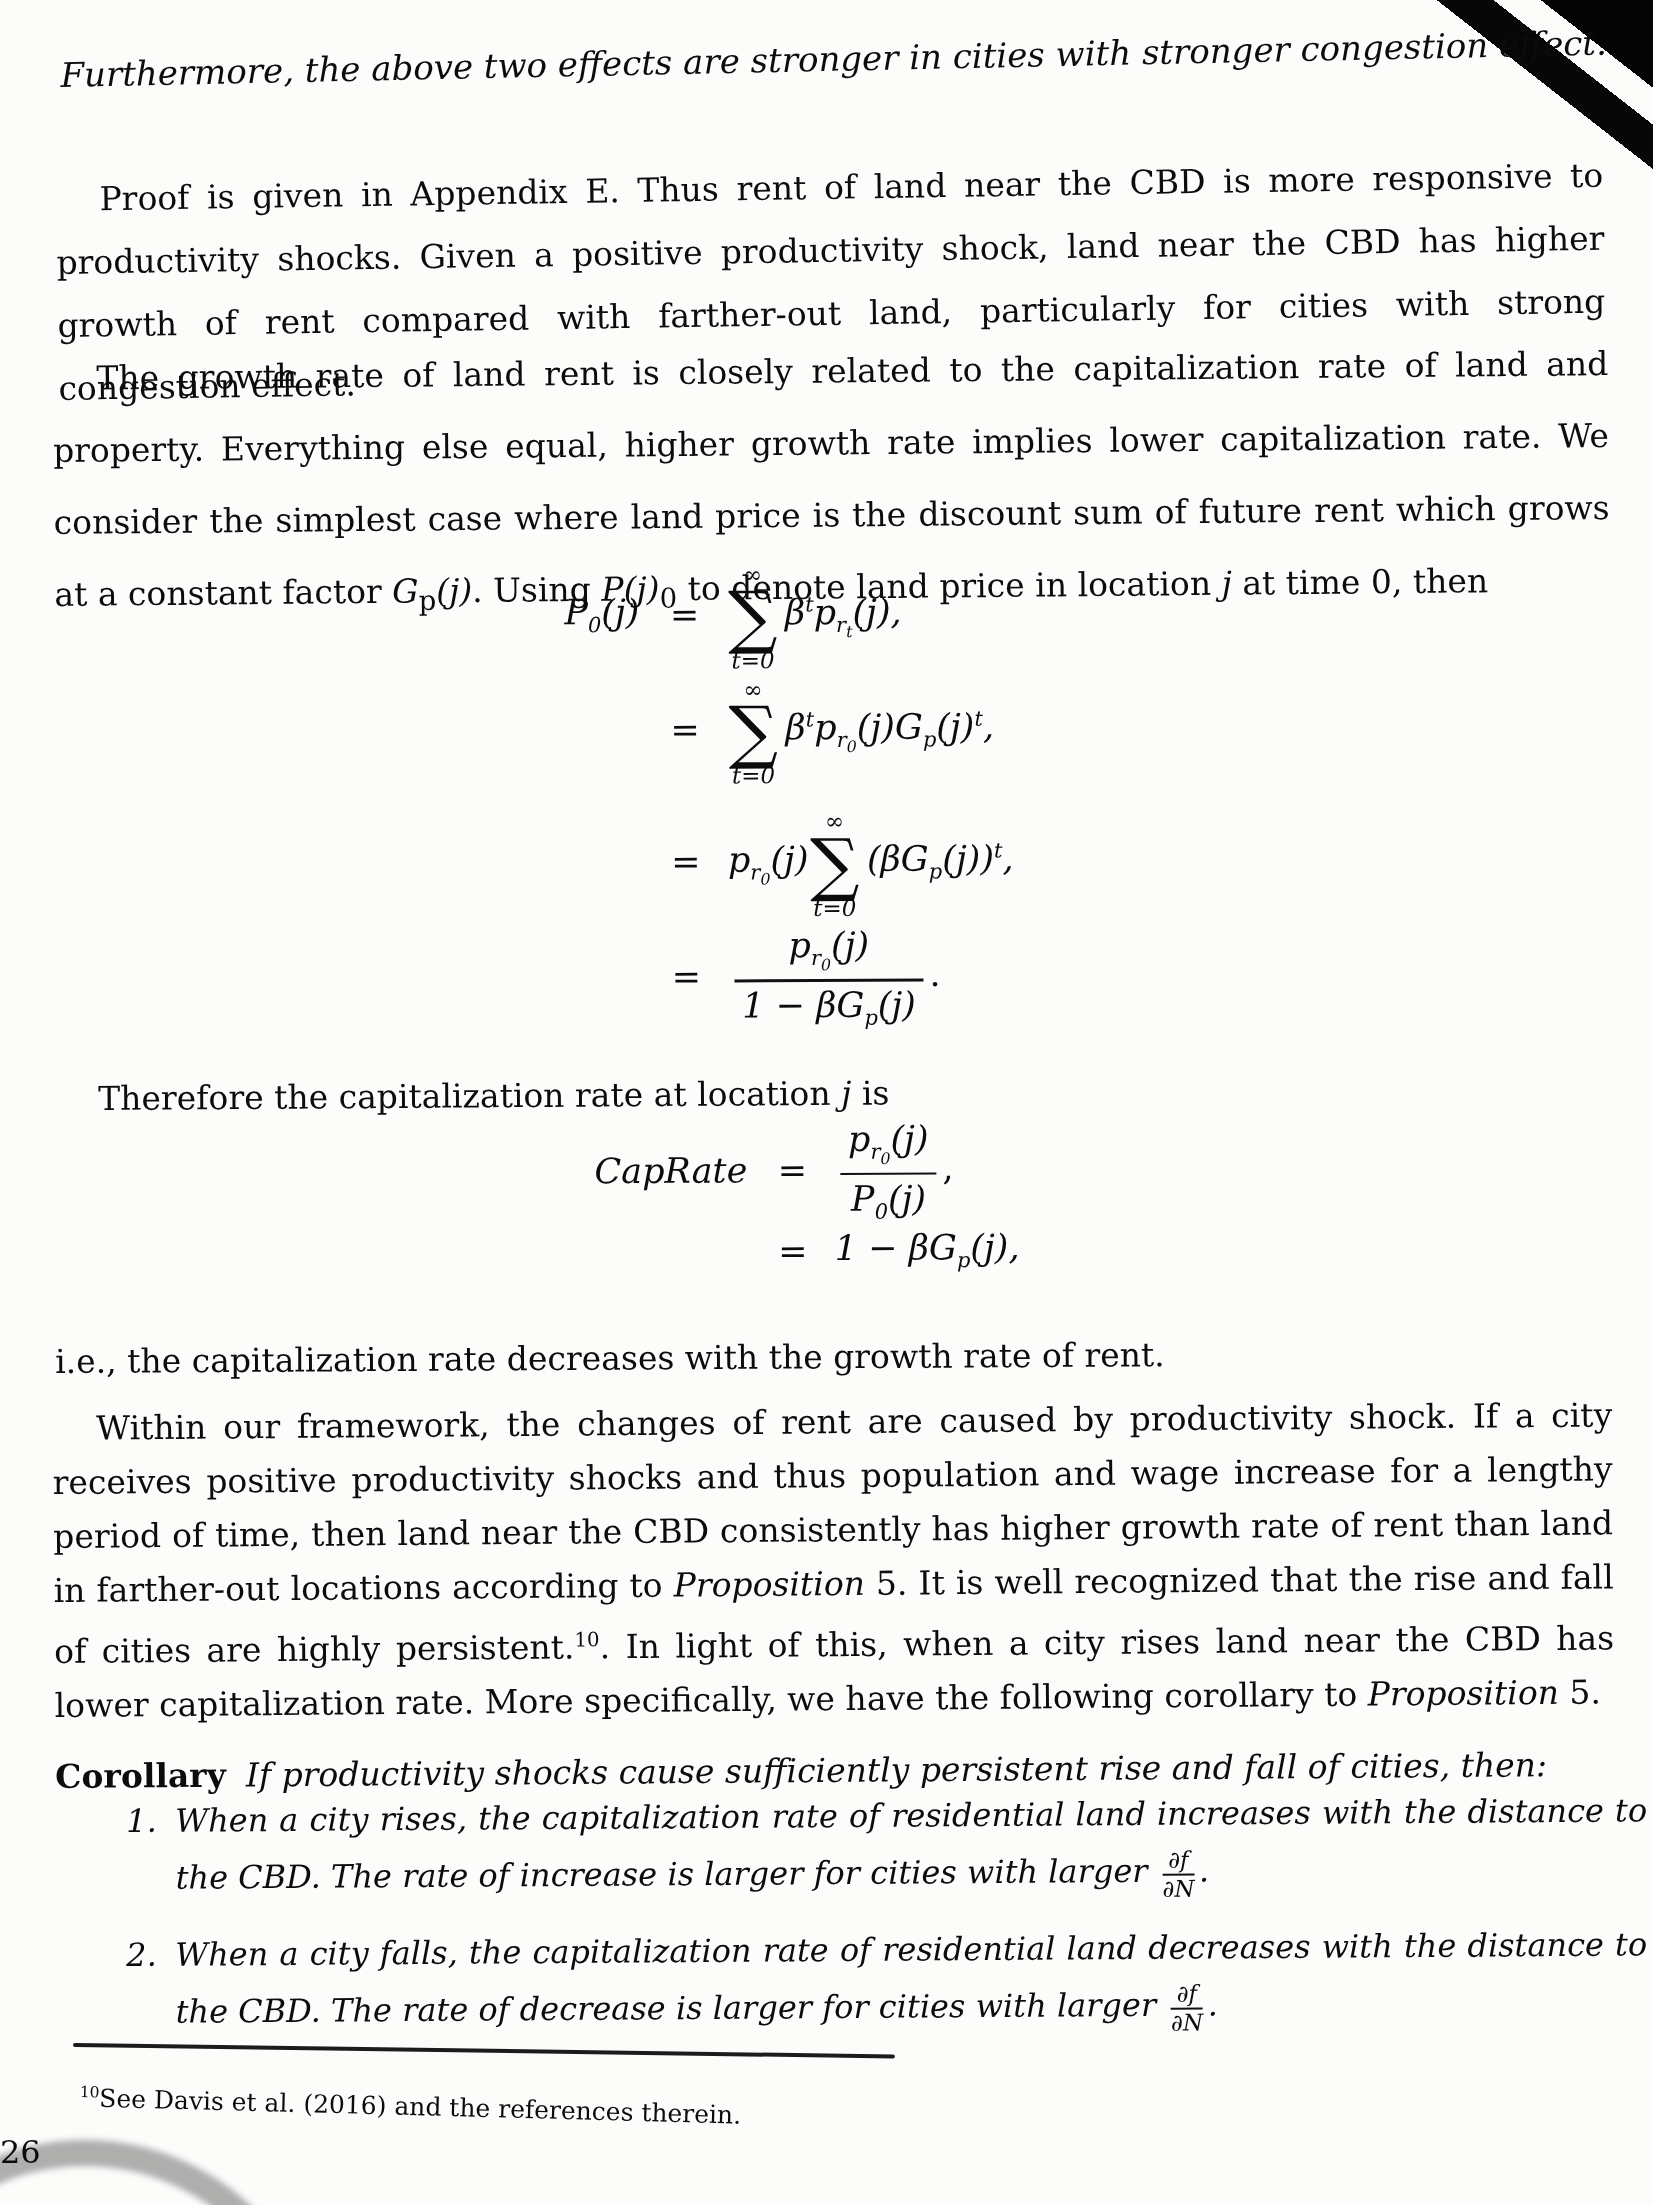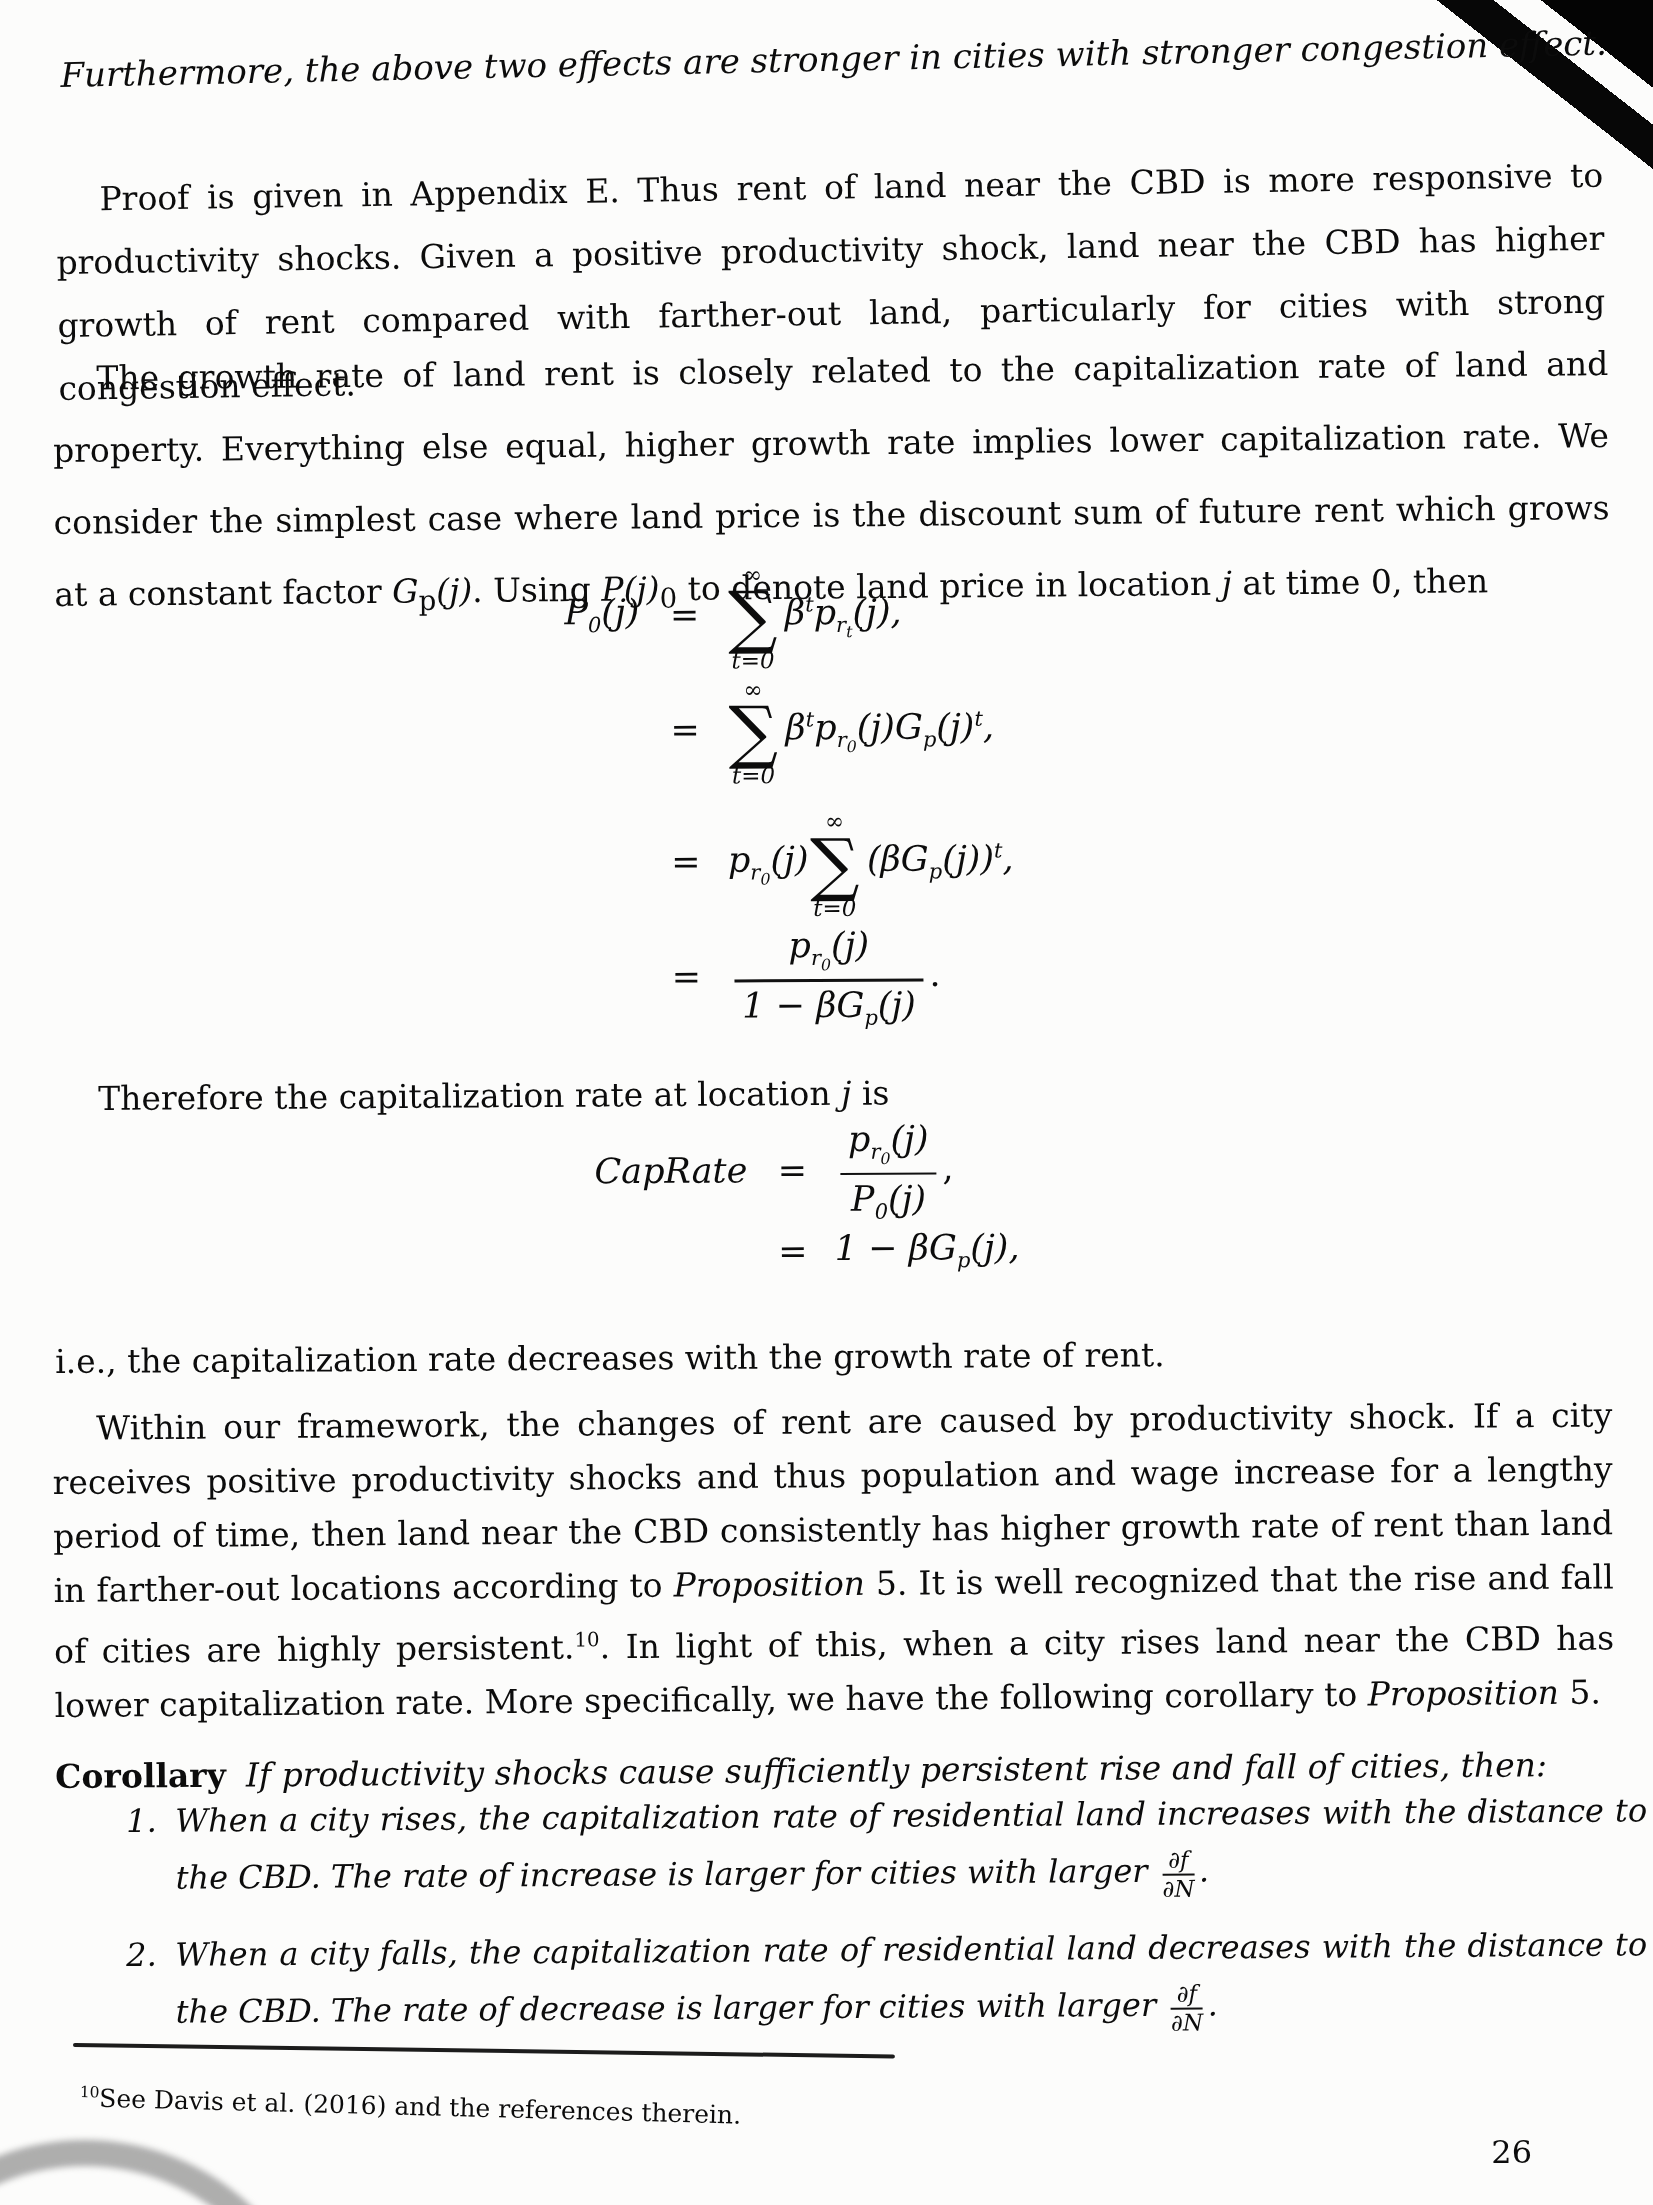--- a/index.html
+++ b/index.html
@@ -65,21 +65,21 @@
   .ifrac{display:inline-flex; flex-direction:column; align-items:center;
     vertical-align:middle; margin:0 4.6px; line-height:1; font-size:23px; font-style:italic; position:relative; top:1.5px;}
   .ifrac .bar{align-self:stretch; height:1.5px; background:#111; margin:2.3px 0;}
 
   
   .fn-rule{top:2043px; left:73px; width:822px; height:3.8px; background:#1c1c1c;
     transform:rotate(0.8deg); transform-origin:left center; border-radius:2.3px;
     box-shadow:0 6.9px 3.8px -3.8px #555;}
   .footnote{top:2058px; left:80px; font-size:25px; transform:rotate(1.5deg); transform-origin:left top;}
   .footnote sup{font-size:.62em;}
-  .pageno{top:2133px; left:0; width:1532px; text-align:right; font-size:32px;}
+  .pageno{top:2133px; left:0; width:1532px; text-align:left; font-size:32px;}
   sup.fnmark{font-size:.6em;}
 
   
   .artifact-tr{top:0; right:0; width:237px; height:184px;
     background:linear-gradient(38deg,
       rgba(0,0,0,0) 0%, rgba(0,0,0,0) 54%,
       #070707 54%, #070707 66%,
       rgba(0,0,0,0) 66%, rgba(0,0,0,0) 76%,
       #040404 76%, #040404 100%);}
   .artifact-bl{left:-157px; top:2140px; width:432px; height:432px;

